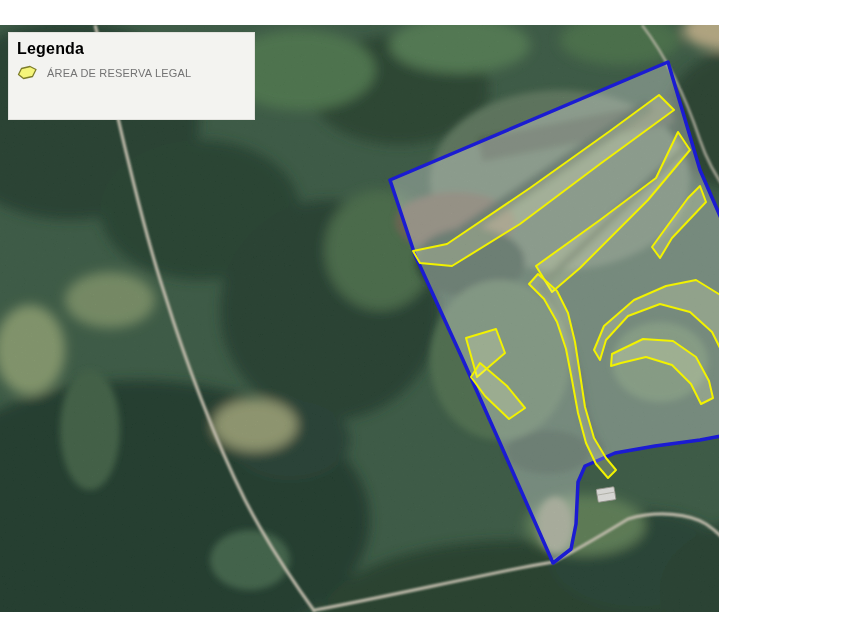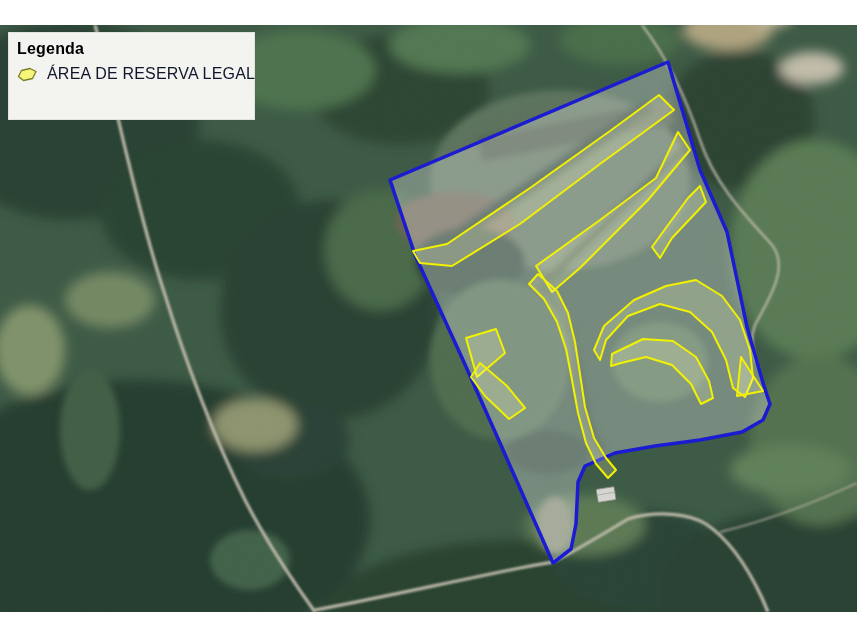--- a/index.html
+++ b/index.html
@@ -1,31 +1,31 @@
 <!DOCTYPE html>
 <html><head>
 <meta charset="utf-8">
 <style>
   html,body{margin:0;padding:0;background:#ffffff;}
   .stage{
-    position:relative;width:857px;height:643px;background:#ffffff;overflow:hidden;
+    position:relative;width:719px;height:643px;background:#ffffff;overflow:hidden;
     font-family:"Liberation Sans",sans-serif;
   }
   .map-viewport{
     position:absolute;left:0;top:25px;width:857px;height:587px;overflow:hidden;background:#3a5d44;
   }
   .map-viewport svg{position:absolute;left:0;top:-25px;width:857px;height:643px;display:block;}
   .legend{
     position:absolute;left:8px;top:32px;width:247px;height:88px;box-sizing:border-box;
     background:#f3f3f0;border:1px solid #e2e2de;padding:7px 10px 6px 8px;z-index:5;
   }
   .legend-title{font-size:16px;font-weight:bold;color:#000;letter-spacing:.2px;margin:0 0 7px 0;}
   .legend-item{display:flex;align-items:center;gap:9px;margin:0 0 5px 0;}
   .legend-item .swatch{flex:0 0 auto;display:block;}
-  .legend-item .lbl{font-size:16px;color:#0f172a;letter-spacing:.2px;white-space:nowrap;}
+  .legend-item .lbl{font-size:11px;color:#737373;letter-spacing:.2px;white-space:nowrap;}
 </style>
 </head>
 <body>
 
 <div class="stage">
 
   <div class="map-viewport">
 
     <svg viewBox="0 0 857 643">
       <defs>

